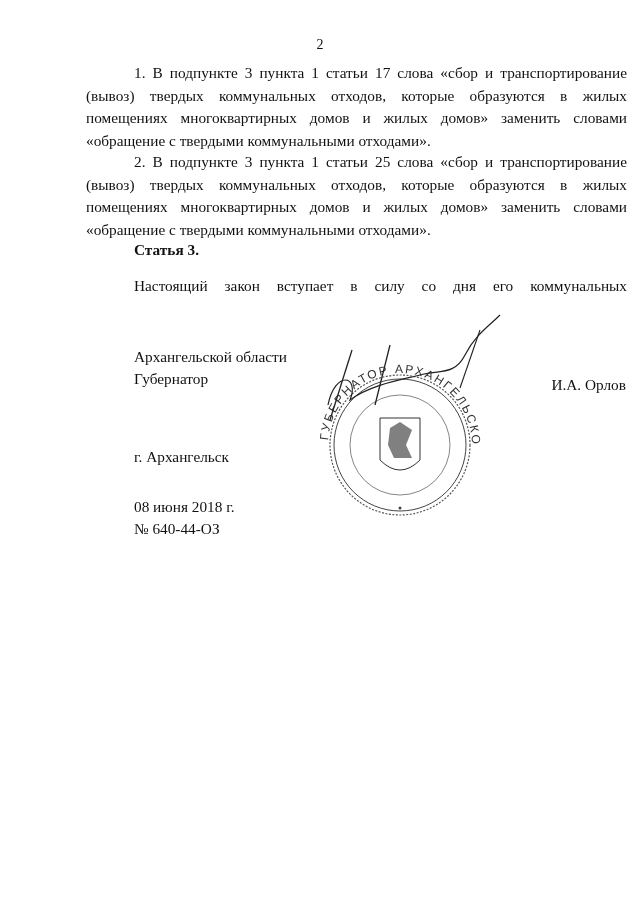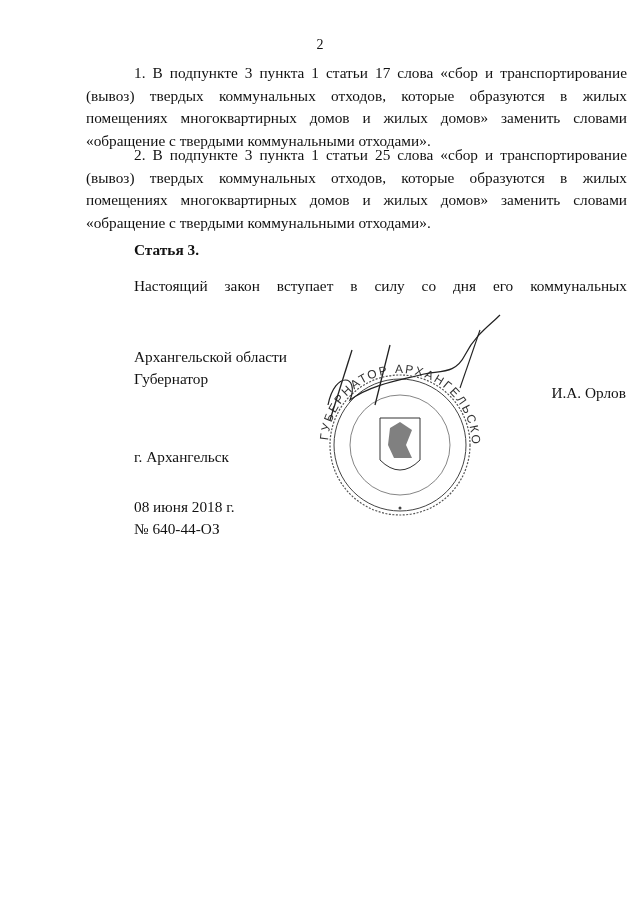--- a/index.html
+++ b/index.html
@@ -2,26 +2,26 @@
 <html><head>
 <meta charset="utf-8">
 <style>
   html, body { margin: 0; padding: 0; background: #ffffff; }
   body { width: 640px; height: 905px; position: relative; overflow: hidden;
          font-family: "Liberation Serif", serif; color: #111; font-size: 15.3px; }
   .page-num { position: absolute; top: 37px; left: 0; width: 100%; text-align: center; font-size: 14px; }
   .para { position: absolute; left: 86px; width: 541px; line-height: 22.6px; text-align: justify; text-align-last: left; }
   .para .first { text-indent: 48px; }
   .p1 { top: 62px; }
-  .p2 { top: 144px; }
+  .p2 { top: 151px; }
   .heading { position: absolute; left: 134px; top: 241px; font-weight: bold; }
   .p3 { top: 275px; }
   .line-just { display: block; text-align: justify; text-align-last: justify; }
   .sig-title { position: absolute; left: 134px; top: 346px; line-height: 22px; }
-  .sig-name { position: absolute; right: 14px; top: 384px; margin-left: 20px; }
+  .sig-name { position: absolute; right: 14px; top: 376px; margin-left: 20px; }
   .city { position: absolute; left: 134px; top: 448px; }
   .date { position: absolute; left: 134px; top: 464px; line-height: 22px; margin-top: 32px; }
   .stamp { position: absolute; left: 290px; top: 310px; width: 220px; height: 210px; }
 </style>
 </head>
 <body>
 
 <div class="page-num">2</div>
 
 <div class="para p1">

